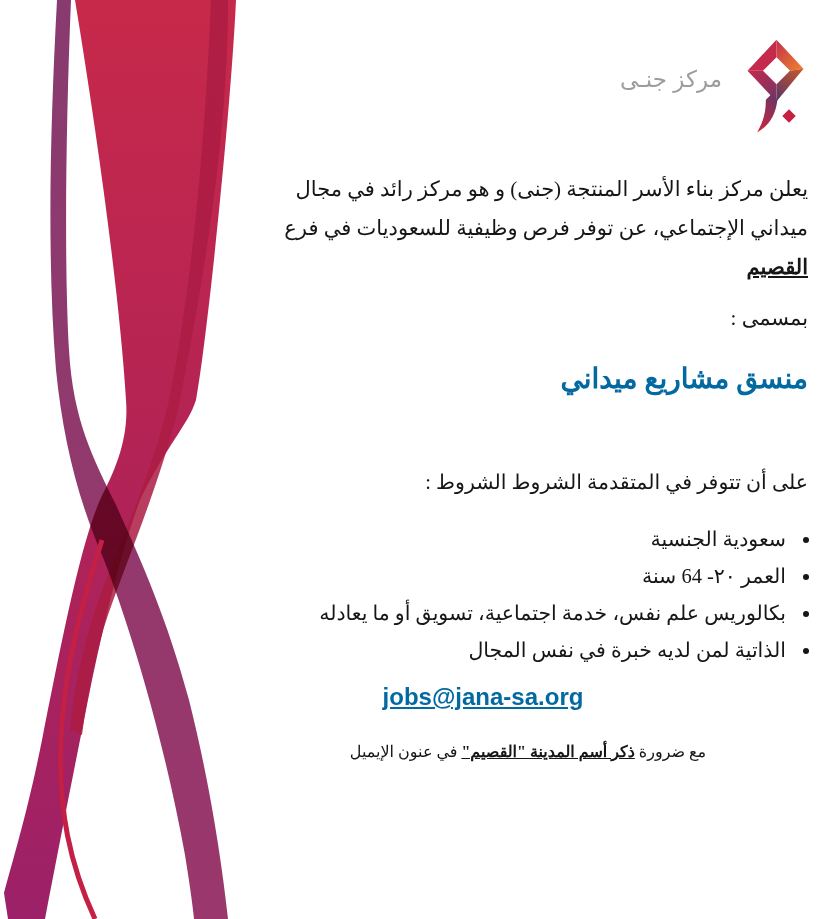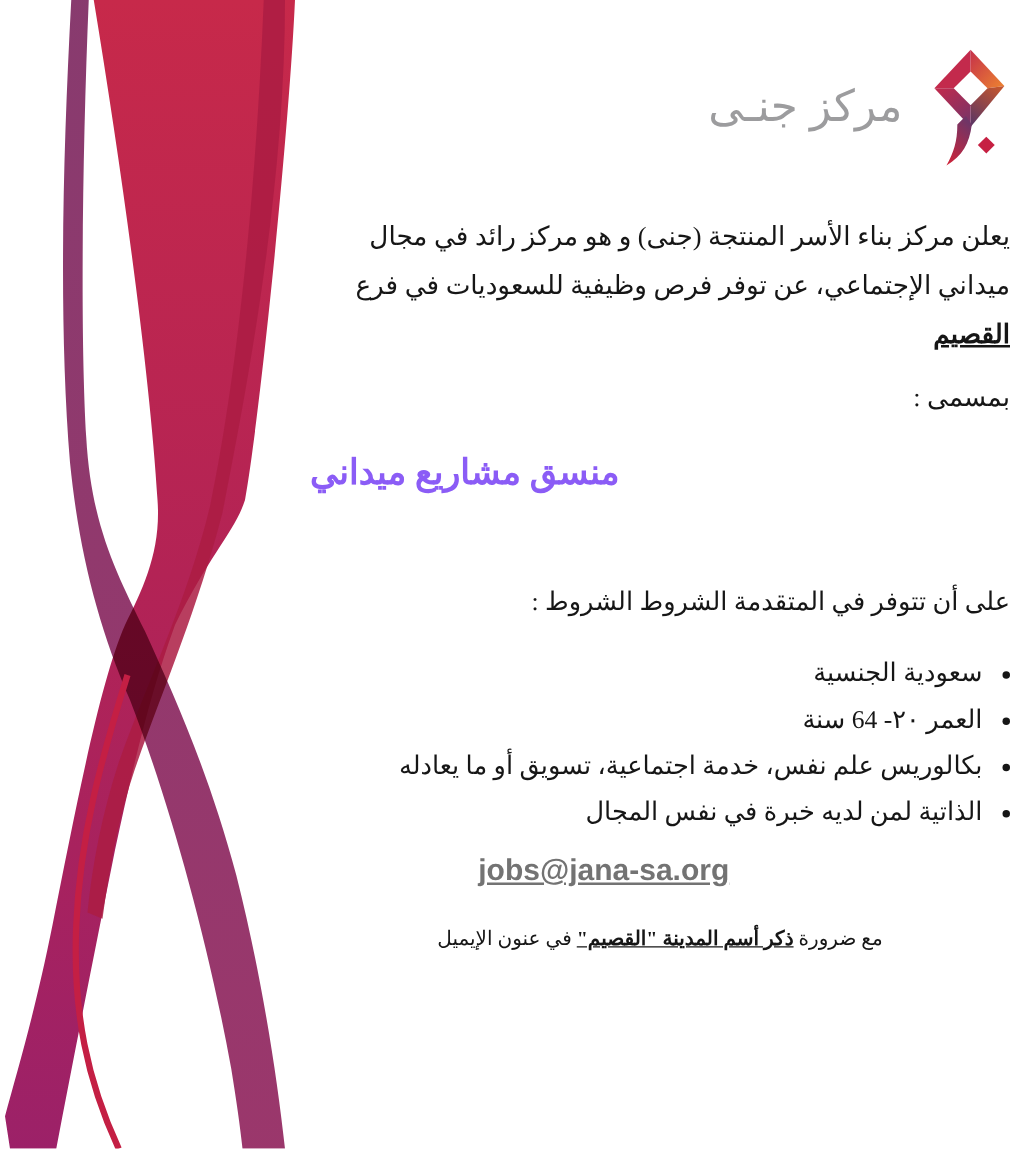--- a/index.html
+++ b/index.html
@@ -13,49 +13,49 @@
   }
   
   .ribbon{position:absolute;left:0;top:0;width:240px;height:919px;}
   
   .logo{
     position:absolute;top:32px;right:4px;
     display:flex;align-items:flex-start;
     font-family:"Liberation Sans","DejaVu Sans",sans-serif;
   }
   .logo-text{margin-top:36px;margin-right:12px;text-align:left;color:#9c9c9e;}
-  .logo-ar{font-size:35px;line-height:1.0;letter-spacing:1px;direction:rtl;text-align:center;}
+  .logo-ar{font-size:23px;line-height:1.0;letter-spacing:1px;direction:rtl;text-align:center;}
   .logo-en{font-size:20px;letter-spacing:5.5px;margin-top:6px;}
   .logo-mark{width:84px;height:116px;}
   
   .content{
     position:absolute;left:240px;right:0;top:0;bottom:0;
     padding:0 14px 0 8px;
     direction:rtl;
     font-size:21px;
   }
   .intro{margin:170px 0 0;line-height:39px;text-align:right;}
   .branch{font-weight:bold;text-decoration:underline;}
   .pos-label{margin:12px 0 0;text-align:right;line-height:38px;}
   .job-title{
-    margin:22px 0 0;text-align:left;
-    font-size:28px;font-weight:bold;color:#8b5cf6;line-height:40px;
+    margin:22px 0 0;text-align:right;
+    font-size:28px;font-weight:bold;color:#0369a1;line-height:40px;
   }
   .cond-head{margin:64px 0 0;text-align:right;line-height:38px;font-size:20.5px;}
   .conds{
     margin:20px 0 0;padding:0 18px 0 0;
     list-style:disc;text-align:right;
     font-size:20.5px;line-height:37px;
   }
   .conds li{padding-right:4px;}
   .cv-line{margin:16px 0 0;text-align:center;line-height:38px;font-size:20.5px;}
   .email-line{margin:14px 0 0;text-align:center;transform:translateX(-45px);}
   .email{
     font-family:"Liberation Sans","DejaVu Sans",sans-serif;
-    font-size:24px;font-weight:bold;color:#737373;
+    font-size:24px;font-weight:bold;color:#0369a1;
     text-decoration:underline;direction:ltr;display:inline-block;
   }
   .note{margin:22px 0 0;text-align:center;line-height:38px;font-size:16px;}
   .note-strong{font-weight:bold;text-decoration:underline;}
 </style>
 </head>
 <body>
 
 <div class="page">
 

